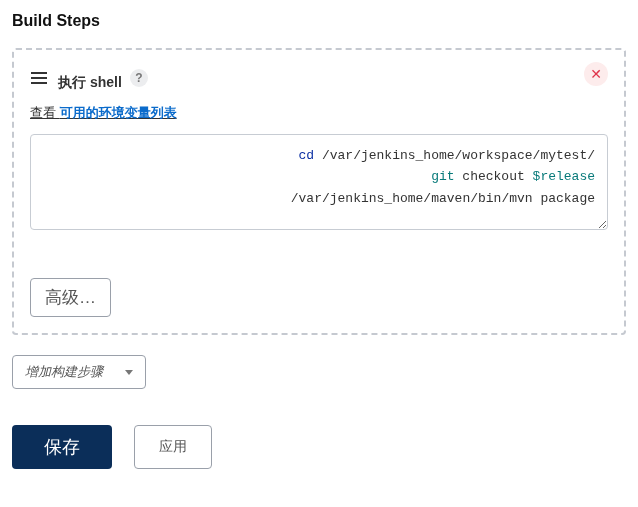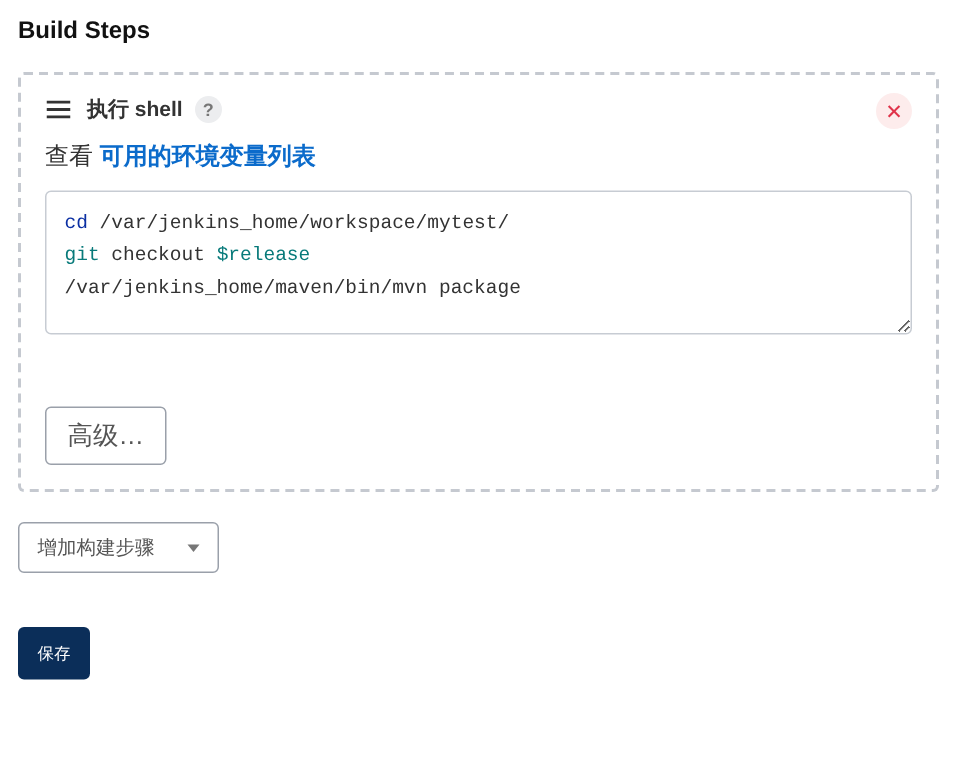--- a/index.html
+++ b/index.html
@@ -35,20 +35,21 @@
     cursor: move;
     display: inline-flex;
     align-items: center;
     justify-content: center;
   }
   .drag-handle svg { display:block; }
   .step-title {
     font-weight: 700;
     font-size: 14px;
     margin-right: 8px;
+    margin-top: 10px;
   }
   .help-badge {
     display: inline-flex;
     width: 18px;
     height: 18px;
     border-radius: 50%;
     background: #ecedef;
     color: #777;
     font-size: 12px;
     font-weight: 600;
@@ -70,22 +71,23 @@
     justify-content: center;
     cursor: pointer;
     font-size: 14px;
   }
   .field-label {
     font-size: 13px;
     color: #555;
     margin-top: 18px;
   }
   .helper-row {
-    font-size: 16px;
+    font-size: 13px;
     margin-top: 12px;
+    text-decoration: underline;
   }
   .helper-prefix { color: #333; }
   .helper-link {
     color: #0b6bcb;
     text-decoration: none;
     font-weight: 600;
   }
   .code-area {
     margin-top: 12px;
     width: 100%;
@@ -93,20 +95,21 @@
     border: 1px solid #c7ccd3;
     border-radius: 4px;
     padding: 10px 12px;
     font-family: Consolas, "Courier New", monospace;
     font-size: 13px;
     line-height: 1.65;
     resize: vertical;
     white-space: pre;
     overflow: auto;
     color: #333;
+    text-align: right;
   }
   
   .code-area .kw1 { color: #0b2fa3; }
   .code-area .kw2 { color: #087a7a; }
   .code-area .var { color: #087a7a; }
   .advanced-btn {
     margin-top: 48px;
     display: inline-flex;
     align-items: center;
     border: 1px solid #9aa0aa;
@@ -122,39 +125,40 @@
     display: inline-flex;
     align-items: center;
     border: 1px solid #9aa0aa;
     background: #fff;
     color: #555;
     font-size: 13px;
     padding: 7px 12px;
     border-radius: 4px;
     cursor: pointer;
     gap: 22px;
+    font-style: italic;
   }
   .caret-down {
     width: 0; height: 0;
     border-left: 4px solid transparent;
     border-right: 4px solid transparent;
     border-top: 5px solid #777;
   }
   .btn-row {
     margin-top: 36px;
     display: flex;
     gap: 22px;
   }
   .btn-primary {
     background: #0b2e59;
     color: #fff;
     border: none;
     border-radius: 4px;
-    padding: 10px 13px;
-    font-size: 11px;
+    padding: 10px 32px;
+    font-size: 18px;
     cursor: pointer;
   }
   .btn-outline {
     background: #fff;
     color: #555;
     border: 1px solid #9aa0aa;
     border-radius: 4px;
     padding: 10px 24px;
     font-size: 14px;
     cursor: pointer;
@@ -195,16 +199,17 @@
 
 </div>
 
 <button class="add-step-btn">
   <span>增加构建步骤</span>
   <span class="caret-down"></span>
 </button>
 
 <div class="btn-row">
   <button class="btn-primary">保存</button>
+  <button class="btn-outline">应用</button>
 </div>
 
 
 
 
 </body></html>

